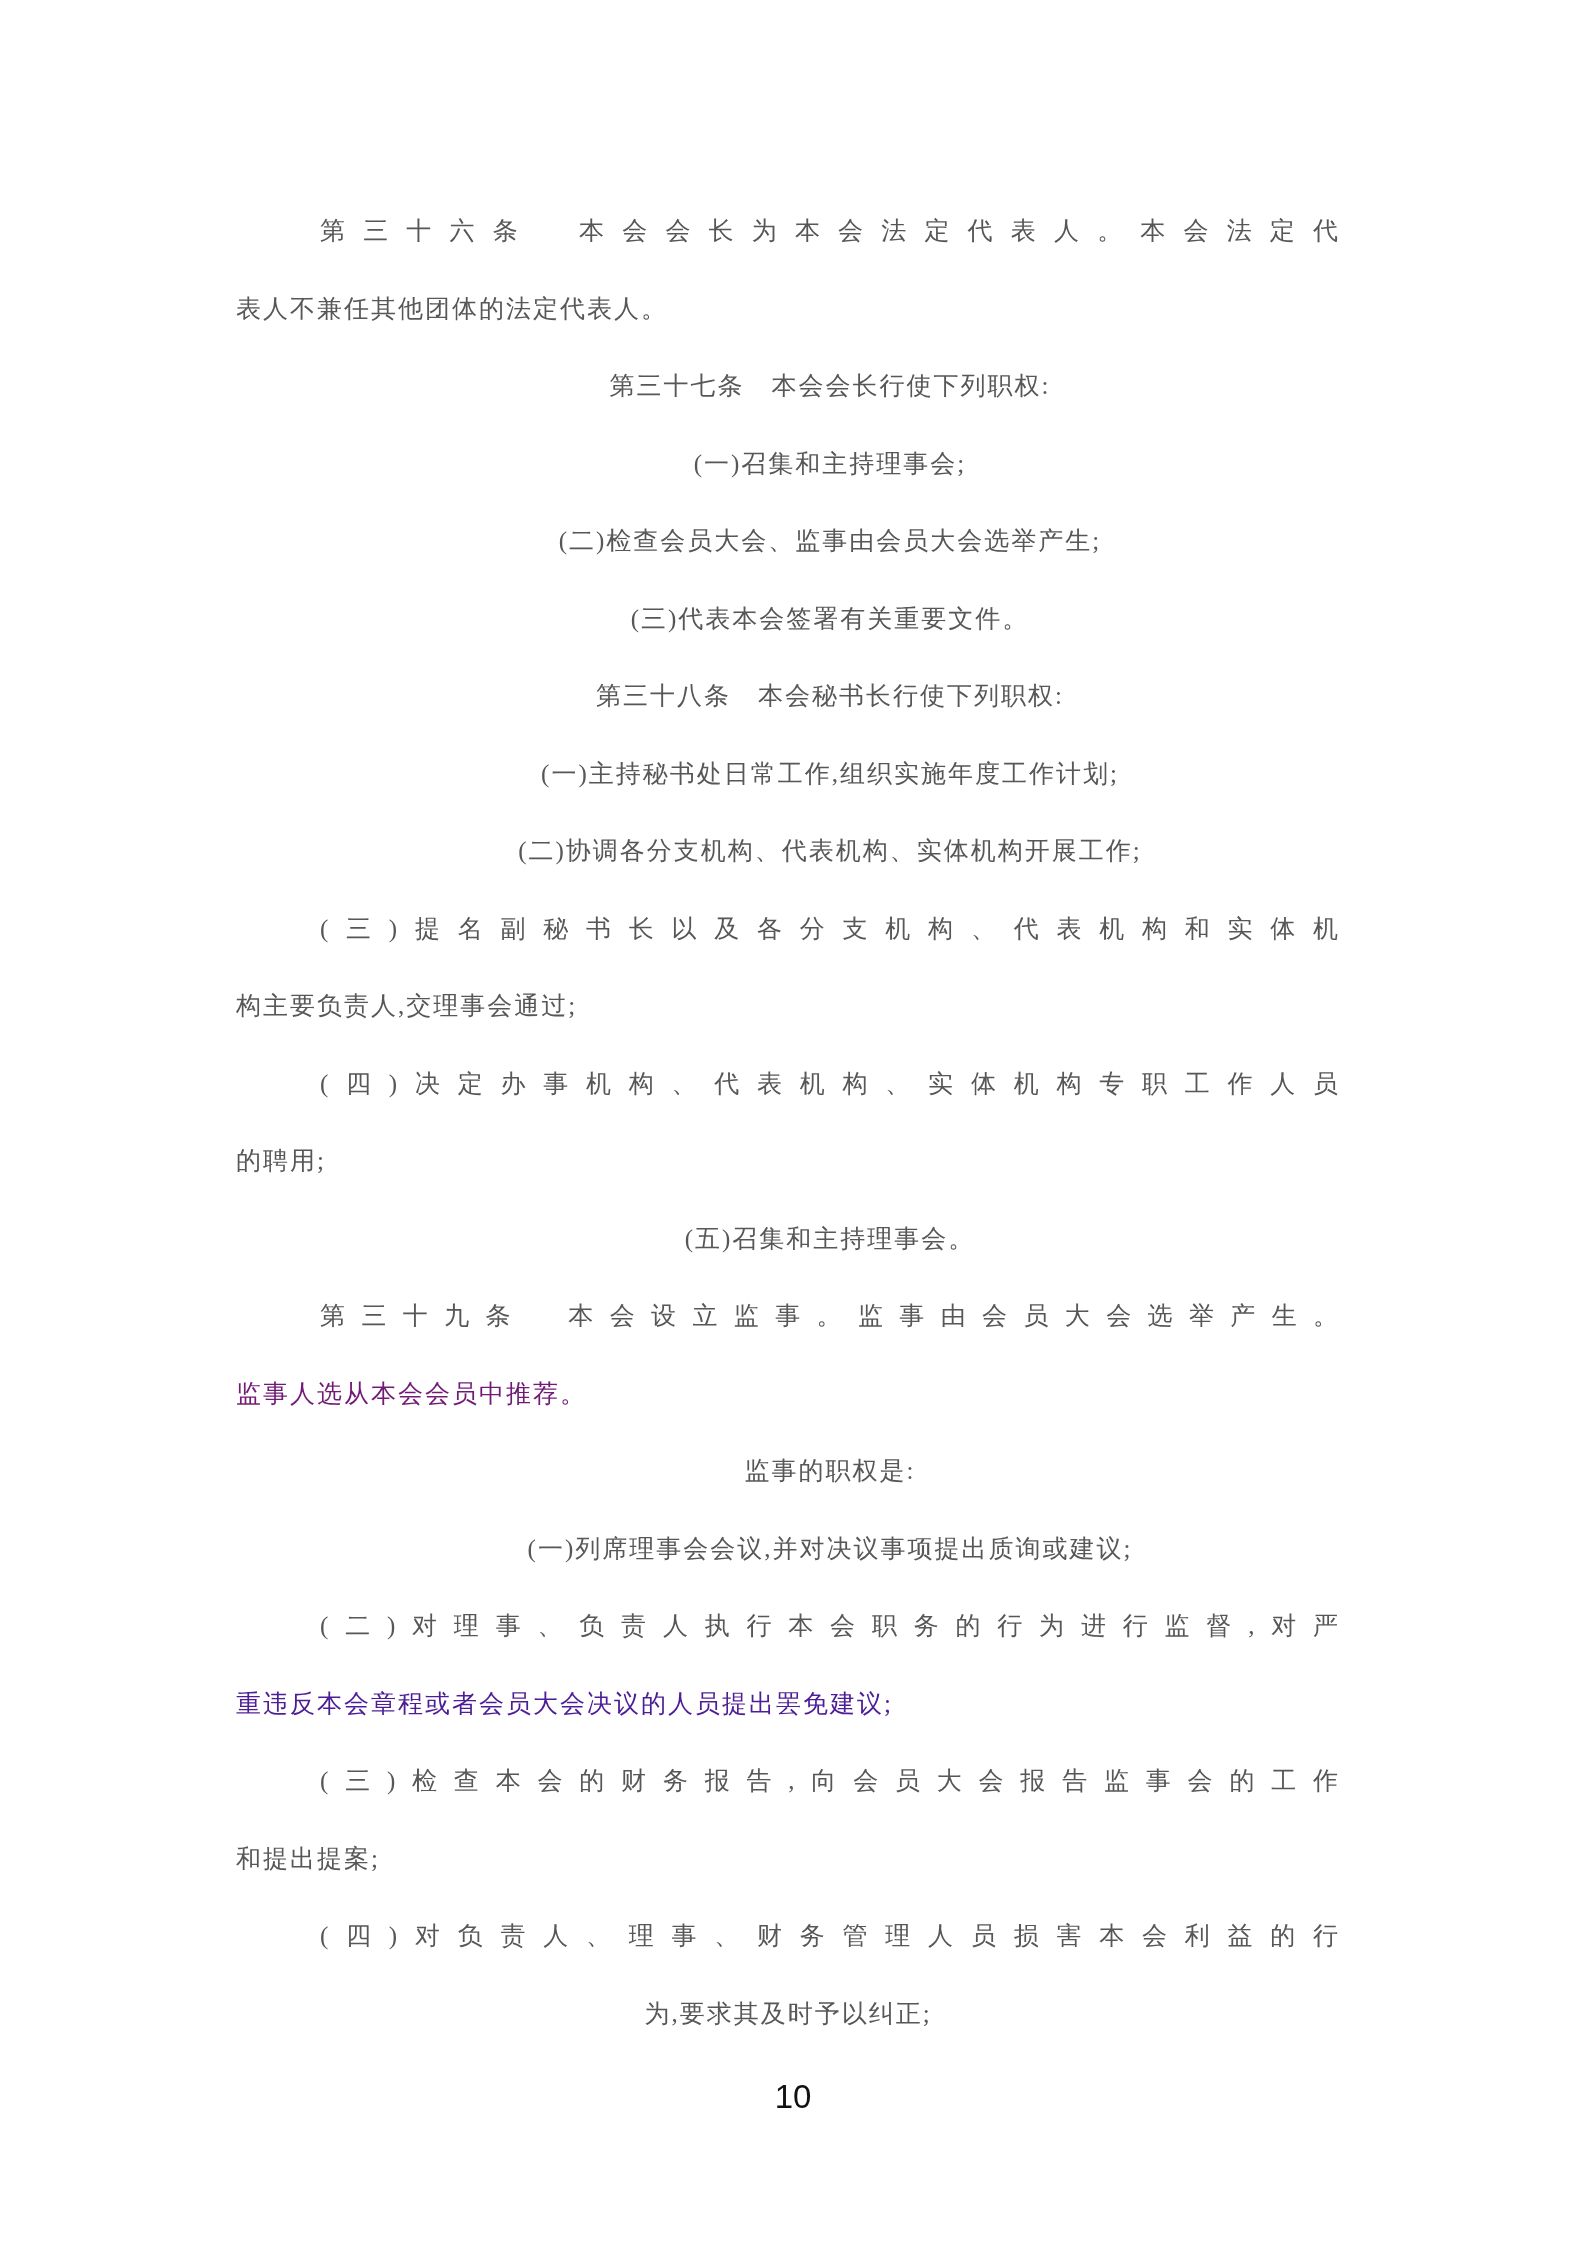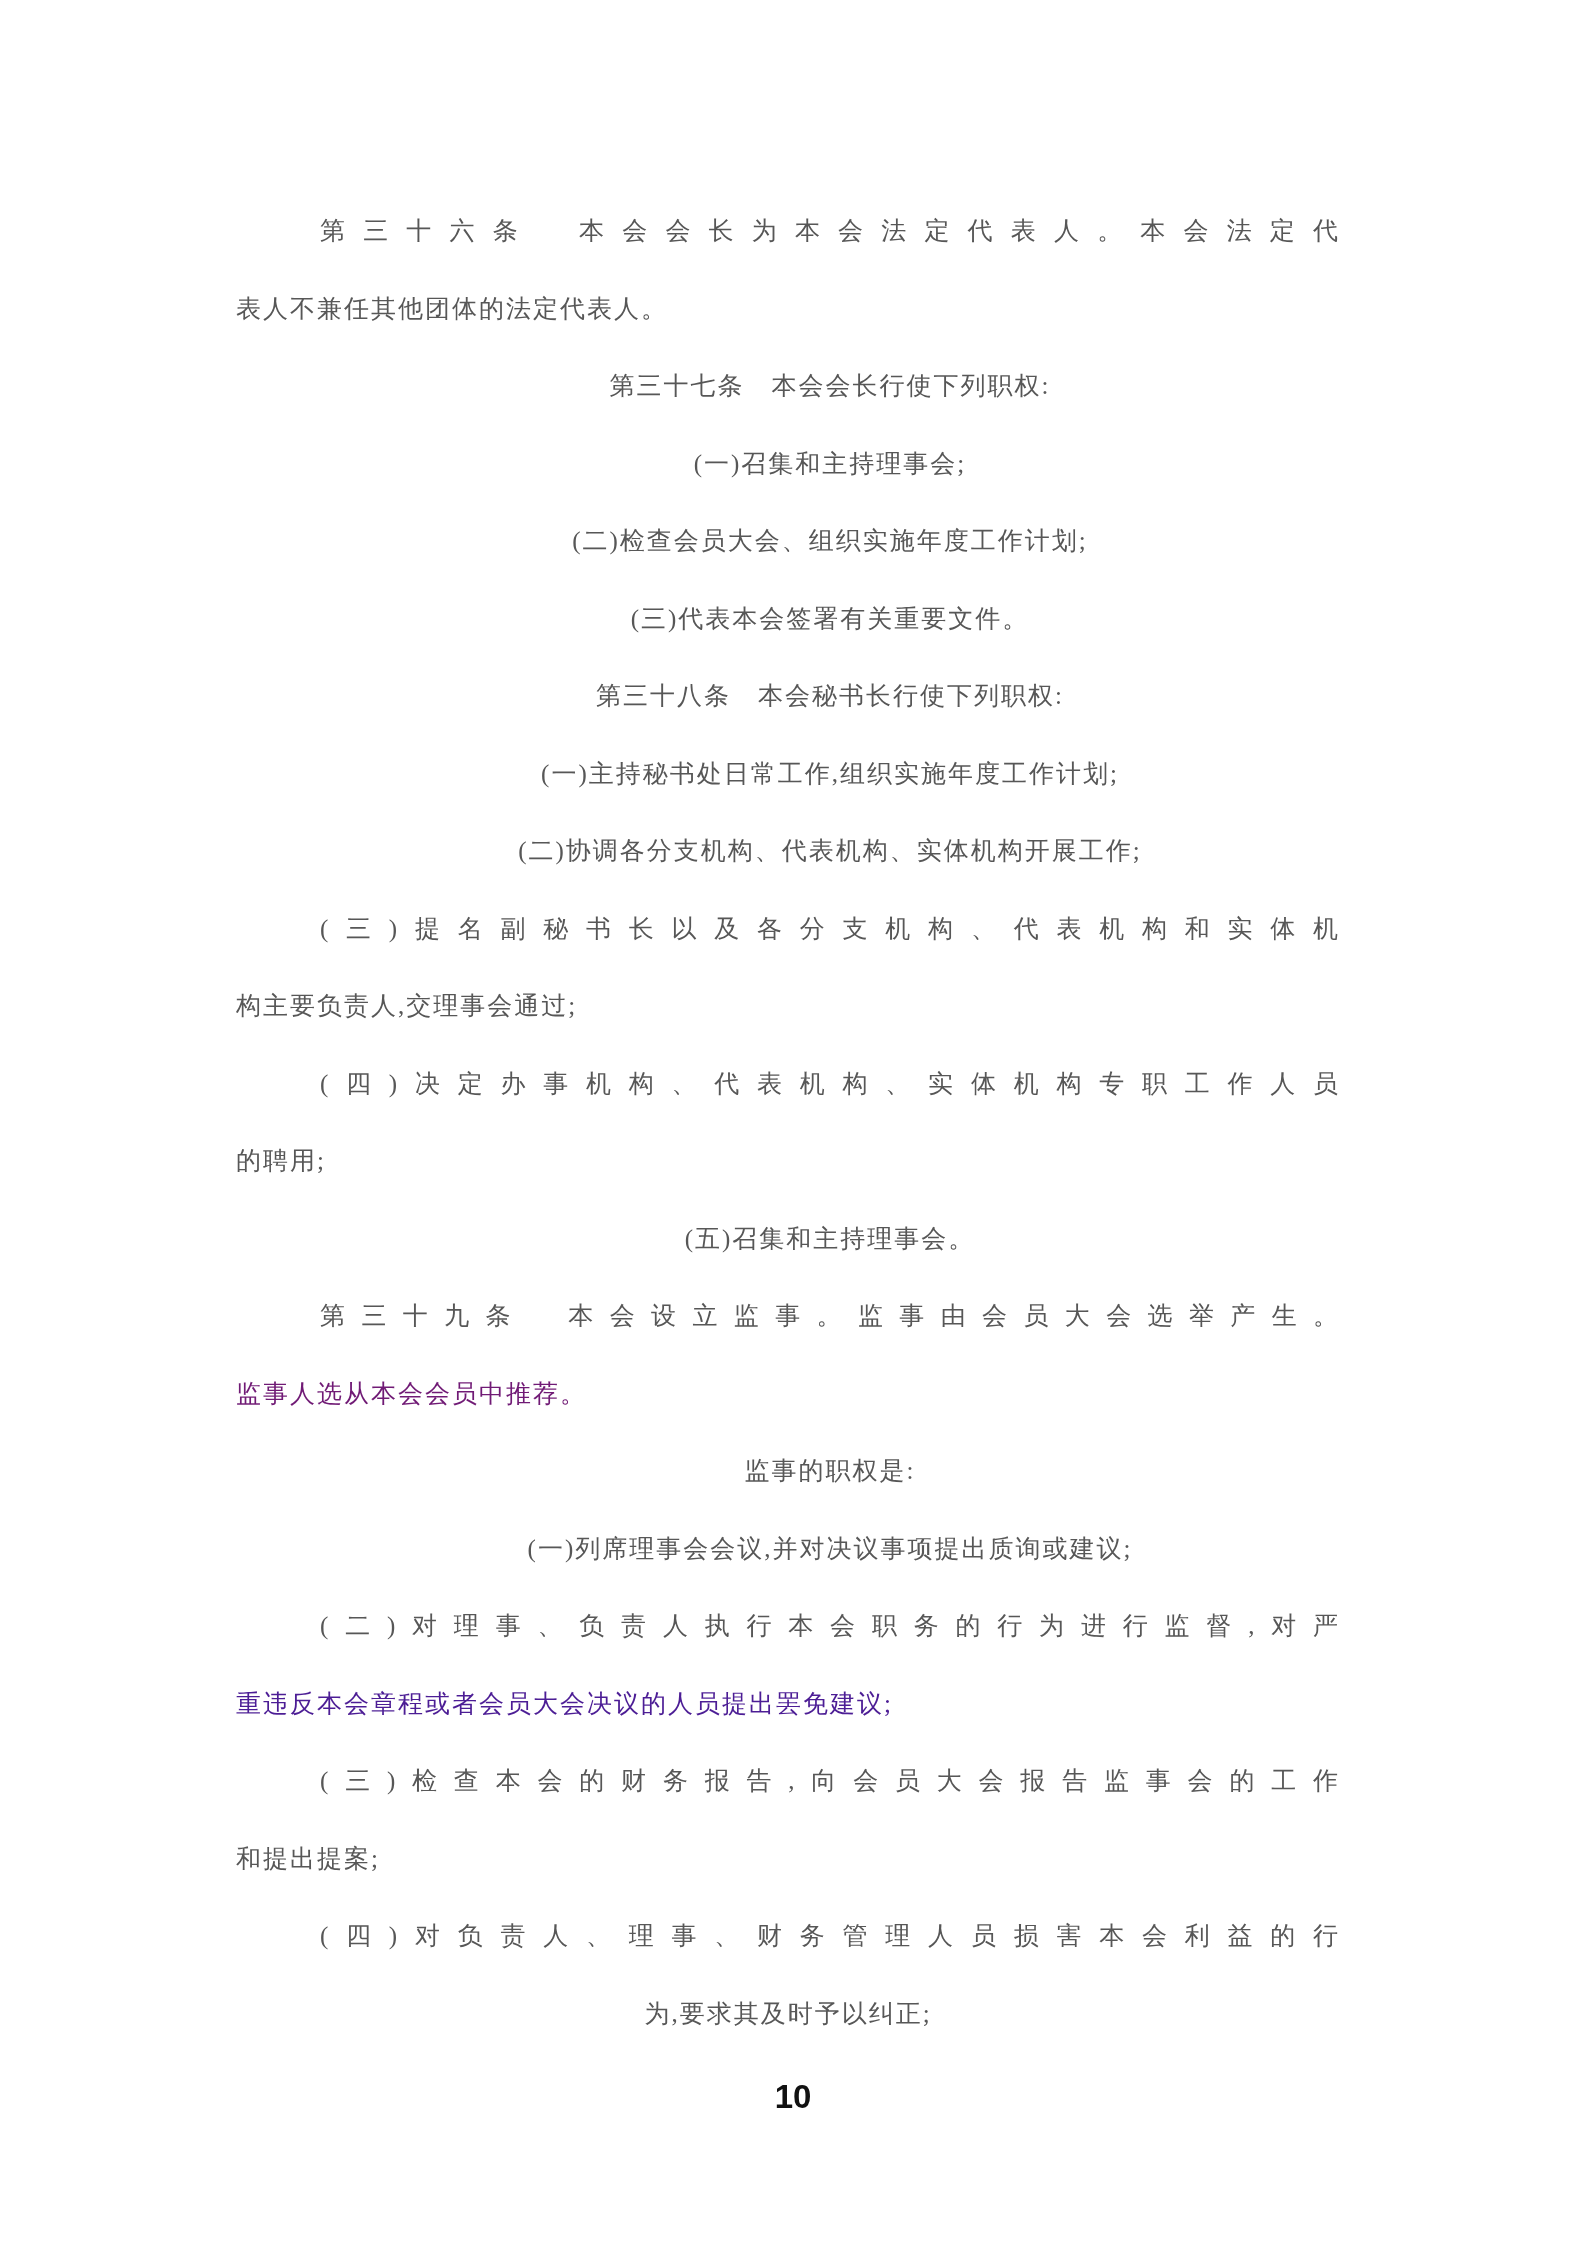--- a/index.html
+++ b/index.html
@@ -53,21 +53,21 @@
 </style>
 </head>
 <body>
 
 <div class="page" style="background: rgb(255, 255, 255);">
   <main class="text-block" id="doc-body">
       <div class="line indent justify" style="color: rgb(87, 87, 87);">第三十六条　本会会长为本会法定代表人。本会法定代</div>
       <div class="line" style="color: rgb(87, 87, 87);">表人不兼任其他团体的法定代表人。</div>
       <div class="line indent" style="color: rgb(87, 87, 87);">第三十七条　本会会长行使下列职权:</div>
       <div class="line indent" style="color: rgb(87, 87, 87);">(一)召集和主持理事会;</div>
-      <div class="line indent" style="color: rgb(87, 87, 87);">(二)检查会员大会、组织实施年度工作计划;</div>
+      <div class="line indent" style="color: rgb(87, 87, 87);">(二)检查会员大会、监事由会员大会选举产生;</div>
       <div class="line indent" style="color: rgb(87, 87, 87);">(三)代表本会签署有关重要文件。</div>
       <div class="line indent" style="color: rgb(87, 87, 87);">第三十八条　本会秘书长行使下列职权:</div>
       <div class="line indent" style="color: rgb(87, 87, 87);">(一)主持秘书处日常工作,组织实施年度工作计划;</div>
       <div class="line indent" style="color: rgb(87, 87, 87);">(二)协调各分支机构、代表机构、实体机构开展工作;</div>
       <div class="line indent justify" style="color: rgb(87, 87, 87);">(三)提名副秘书长以及各分支机构、代表机构和实体机</div>
       <div class="line" style="color: rgb(87, 87, 87);">构主要负责人,交理事会通过;</div>
       <div class="line indent justify" style="color: rgb(87, 87, 87);">(四)决定办事机构、代表机构、实体机构专职工作人员</div>
       <div class="line" style="color: rgb(87, 87, 87);">的聘用;</div>
       <div class="line indent" style="color: rgb(87, 87, 87);">(五)召集和主持理事会。</div>
       <div class="line indent justify" style="color: rgb(87, 87, 87);">第三十九条　本会设立监事。监事由会员大会选举产生。</div>
@@ -75,15 +75,15 @@
       <div class="line indent" style="color: rgb(87, 87, 87);">监事的职权是:</div>
       <div class="line indent" style="color: rgb(87, 87, 87);">(一)列席理事会会议,并对决议事项提出质询或建议;</div>
       <div class="line indent justify" style="color: rgb(87, 87, 87);">(二)对理事、负责人执行本会职务的行为进行监督,对严</div>
       <div class="line" style="color: #4c1d95;">重违反本会章程或者会员大会决议的人员提出罢免建议;</div>
       <div class="line indent justify" style="color: rgb(87, 87, 87);">(三)检查本会的财务报告,向会员大会报告监事会的工作</div>
       <div class="line" style="color: rgb(87, 87, 87);">和提出提案;</div>
       <div class="line indent justify" style="color: rgb(87, 87, 87);">(四)对负责人、理事、财务管理人员损害本会利益的行</div>
       <div class="line" style="color: rgb(87, 87, 87); text-align: center;">为,要求其及时予以纠正;</div>
     </main>
   <footer class="page-footer">
-    <span class="page-number" style="color: rgb(17, 17, 17); font-weight: bold;">10</span>
+    <span class="page-number" style="color: rgb(17, 17, 17);">10</span>
   </footer>
 </div>
 
 </body></html>

